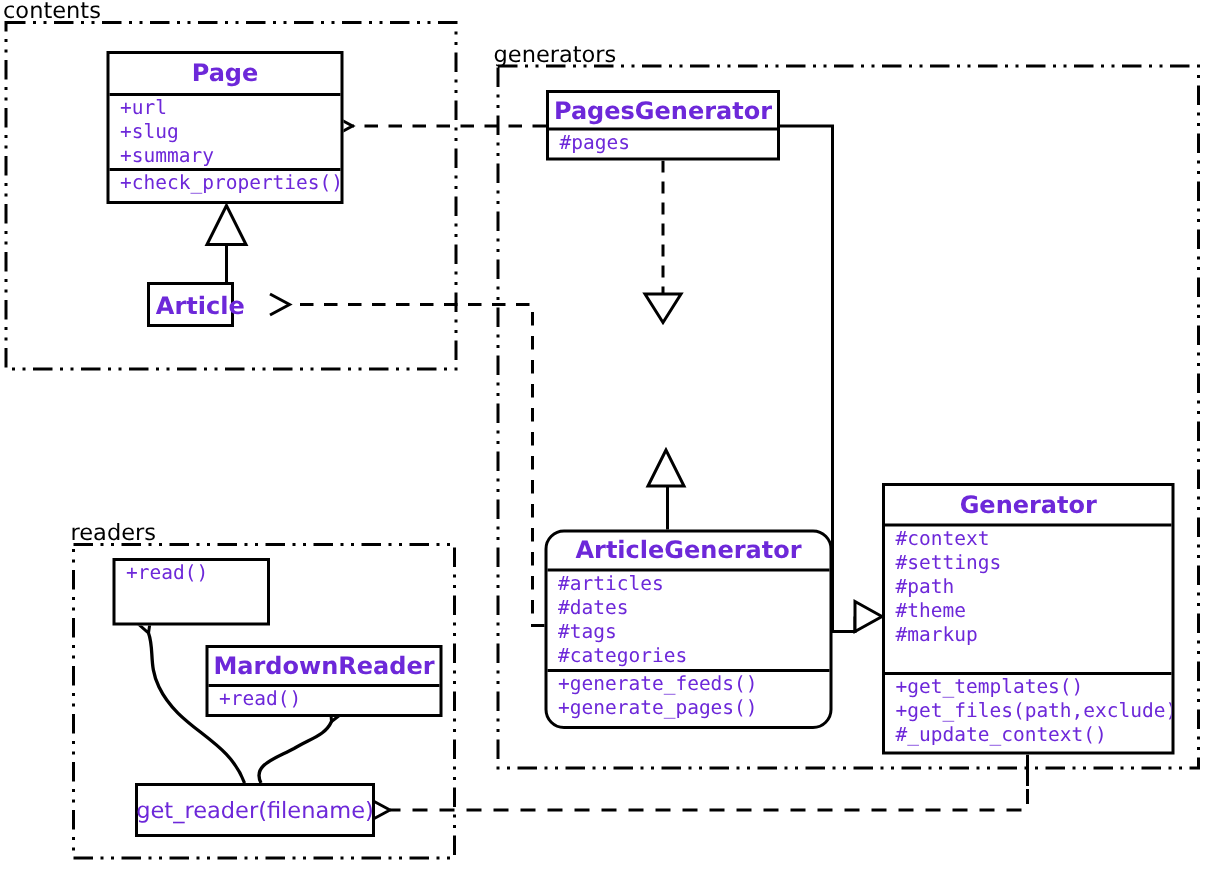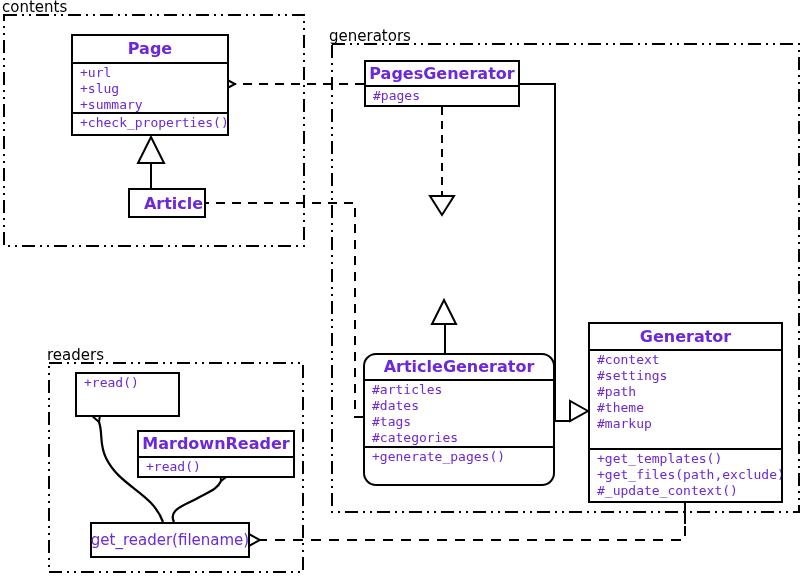--- a/index.html
+++ b/index.html
@@ -133,41 +133,42 @@
     <div class="uml-section" style="height:45px;">
       <div class="uml-row">+url</div>
       <div class="uml-row">+slug</div>
       <div class="uml-row">+summary</div>
     </div>
     <div class="uml-section last">
       <div class="uml-row">+check_properties()</div>
     </div>
   </div>
 
-  <div class="uml-box title-only" style="left:128px; top:188px; width:78px; height:30px;padding-left:13px;">
+  <div class="uml-box title-only" style="left:98px; top:188px; width:58px; height:30px;padding-left:13px;">
     <span>Article</span>
   </div>
 
   <div class="uml-box" style="left:364px; top:60px; width:156px; height:47px;">
     <div class="uml-title" style="height:23px; line-height:23px;">PagesGenerator</div>
     <div class="uml-section last">
       <div class="uml-row">#pages</div>
     </div>
   </div>
 
 
   <div class="uml-box" style="left:363px; top:353px; width:192px; height:133px;border-radius:13px;">
     <div class="uml-title" style="height:24px; line-height:24px;">ArticleGenerator</div>
     <div class="uml-section" style="height:62px;">
       <div class="uml-row">#articles</div>
       <div class="uml-row">#dates</div>
       <div class="uml-row">#tags</div>
       <div class="uml-row">#categories</div>
     </div>
     <div class="uml-section last">
+      <div class="uml-row">+generate_feeds()</div>
       <div class="uml-row">+generate_pages()</div>
     </div>
   </div>
 
   <div class="uml-box" style="left:588px; top:322px; width:195px; height:181px;">
     <div class="uml-title" style="height:25px; line-height:25px;">Generator</div>
     <div class="uml-section" style="height:94px;">
       <div class="uml-row">#context</div>
       <div class="uml-row">#settings</div>
       <div class="uml-row">#path</div>

